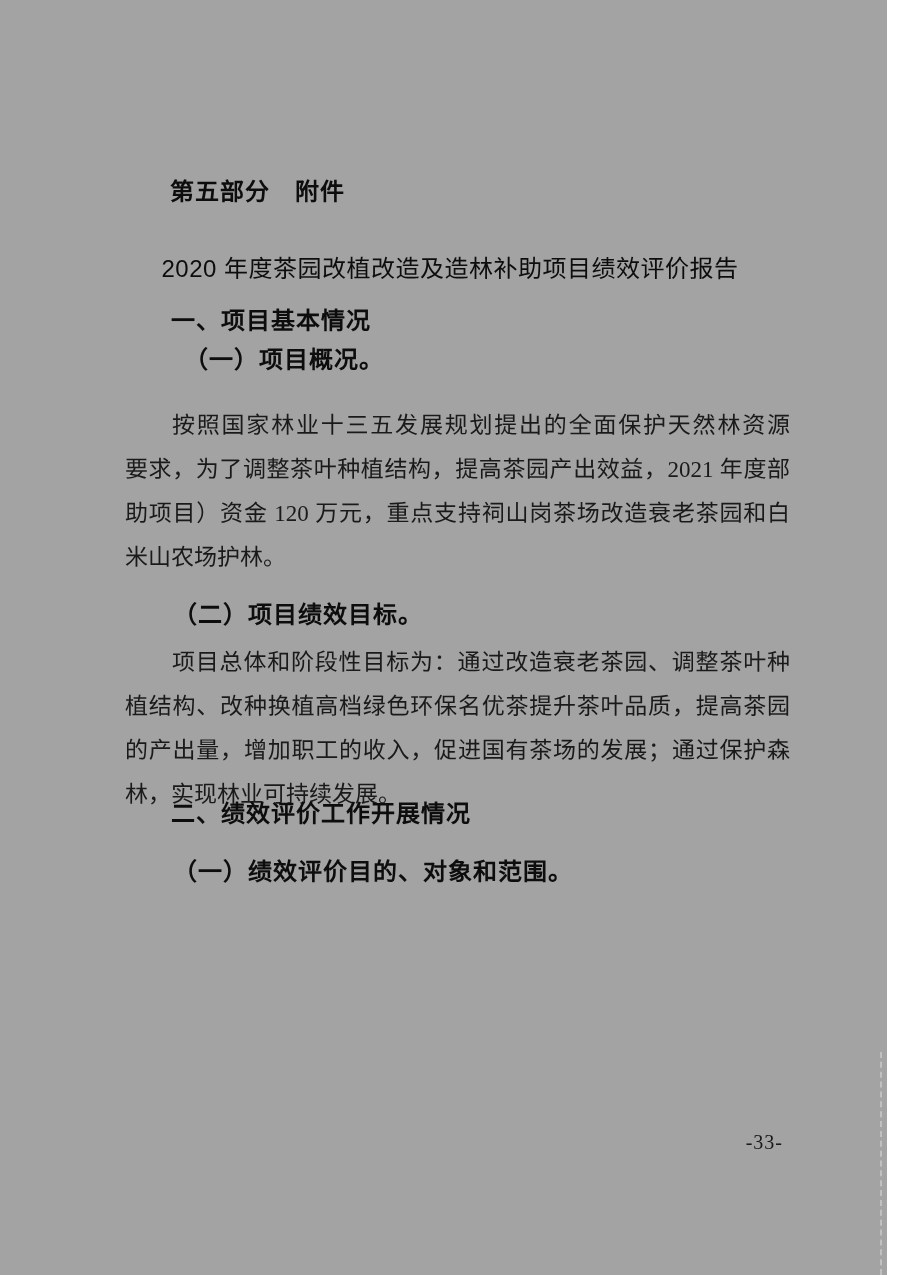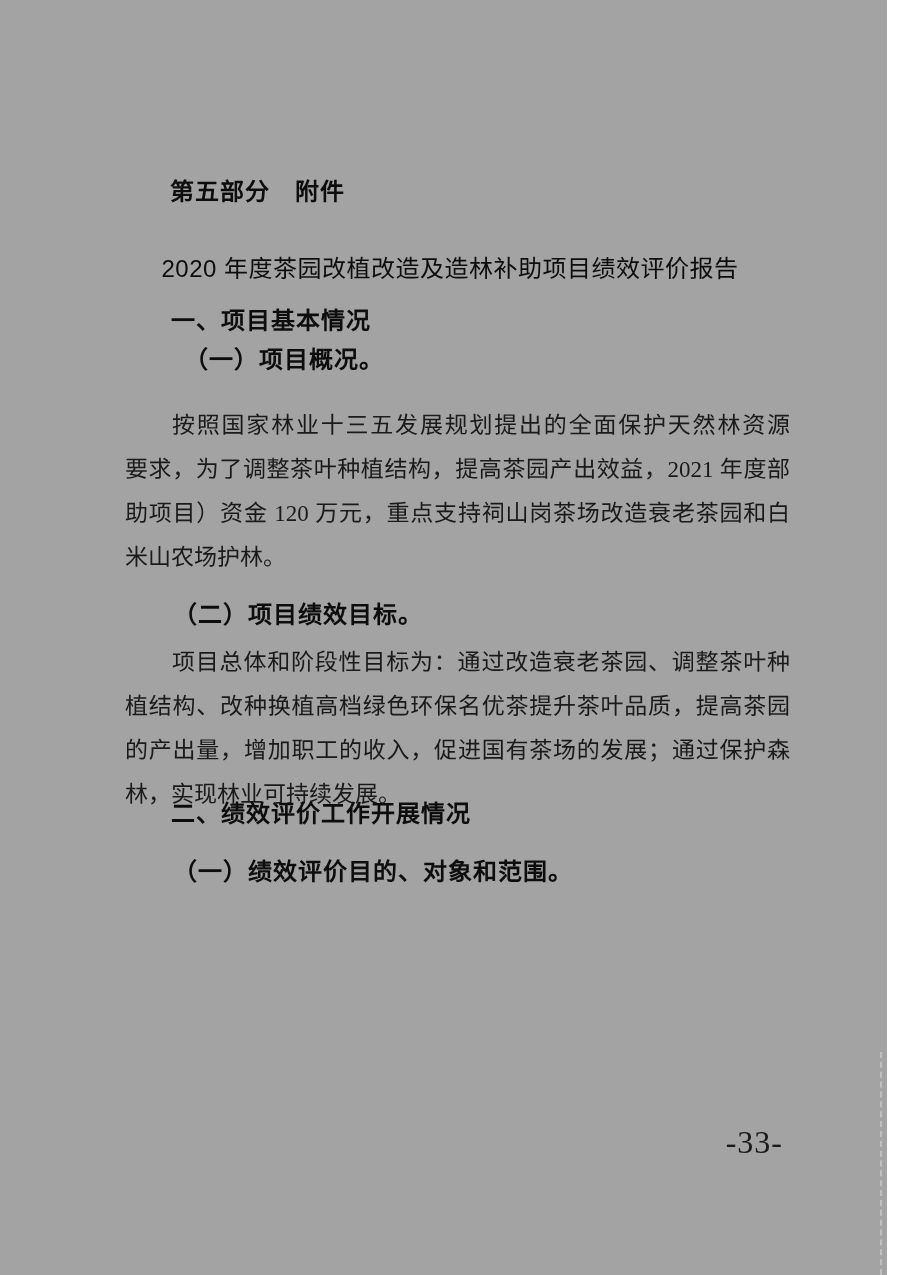--- a/index.html
+++ b/index.html
@@ -67,21 +67,21 @@
   .line.indent { text-indent: 47px; }
   .line.para-end { text-align-last: left; }
 
   .page-number {
     position: absolute;
     left: 125px;
     top: 1127px;
     width: 658px;
     text-align: right;
     font-family: "Liberation Serif", "DejaVu Serif", serif;
-    font-size: 32px;
+    font-size: 20px;
     line-height: 30px;
     color: #1a1a1a;
     letter-spacing: 1px;
   }
   
   .scan-dash {
     position: absolute;
     left: 880px;
     top: 1052px;
     height: 223px;

